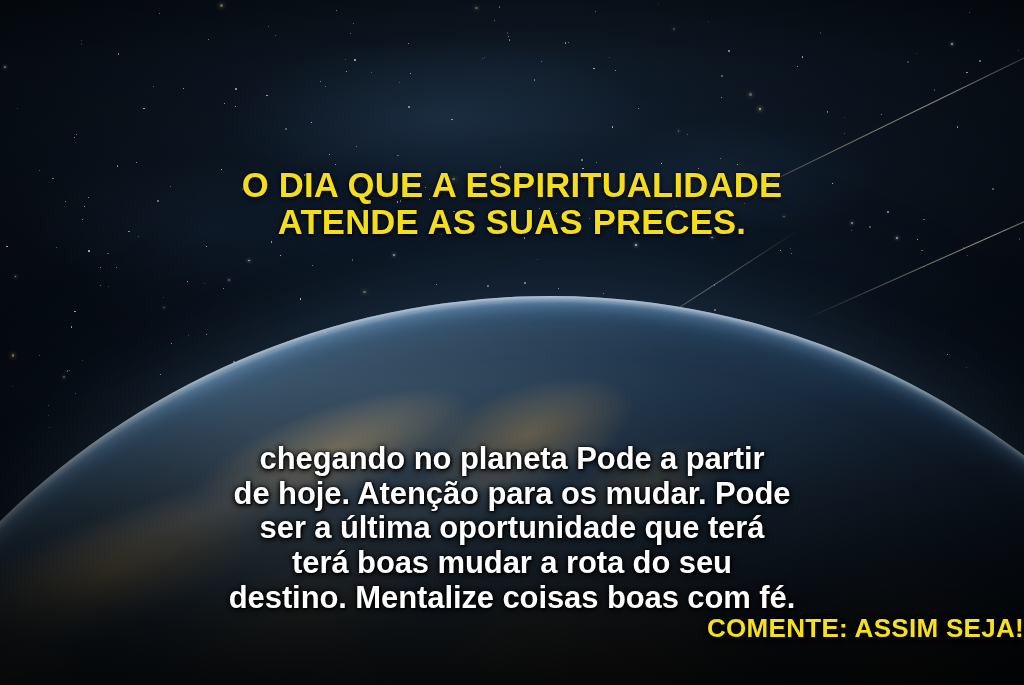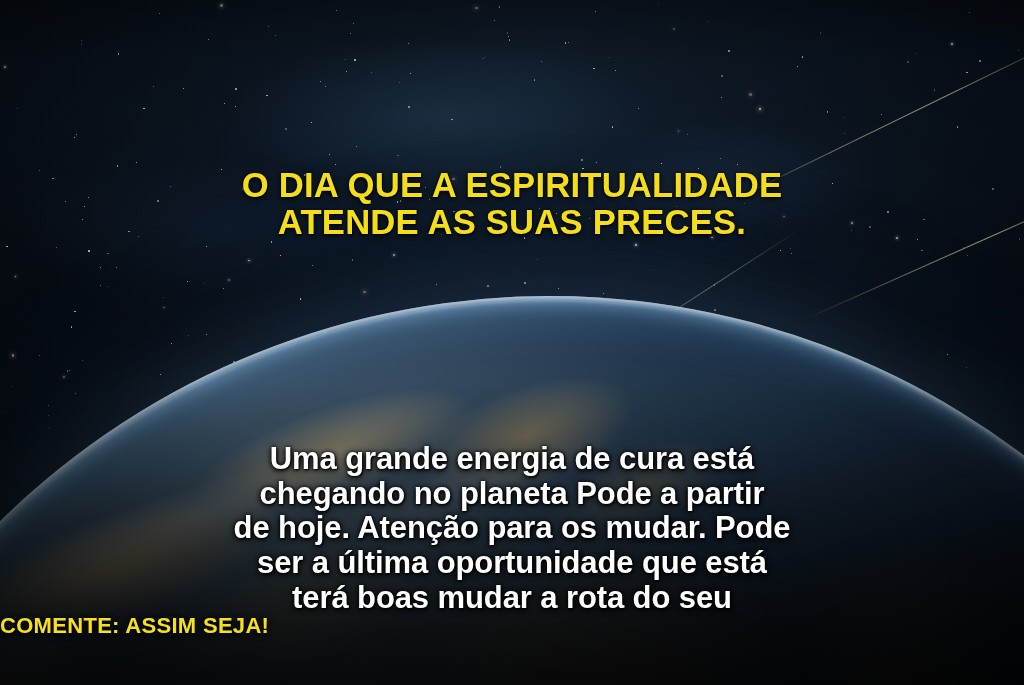--- a/index.html
+++ b/index.html
@@ -205,23 +205,23 @@
       0 0 4px rgba(0,0,0,0.95),
       0 2px 6px rgba(0,0,0,0.9),
       1px 1px 2px rgba(0,0,0,0.85);
   }
   .body-copy div { white-space: nowrap; }
 
   .cta {
     position: absolute;
     left: 0; right: 0;
     top: 615px;
-    text-align: left;
+    text-align: right;
     color: #F5E01B;
-    font-size: 22px;
+    font-size: 26px;
     font-weight: bold;
     letter-spacing: 0.3px;
     line-height: 1;
     white-space: nowrap;
     text-shadow:
       0 0 4px rgba(0,0,0,0.9),
       0 2px 6px rgba(0,0,0,0.85);
   }
 </style>
 </head>
@@ -469,22 +469,22 @@
   <div class="earth-warm"></div>
   <div class="layer vignette"></div>
 
 
   <div class="headline">
     <div>O DIA QUE A ESPIRITUALIDADE</div>
     <div>ATENDE AS SUAS PRECES.</div>
   </div>
 
   <div class="body-copy">
-    <div>Uma grande energia de cura está</div>
     <div>chegando no planeta Pode a partir</div>
     <div>de hoje. Atenção para os mudar. Pode</div>
-    <div>ser a última oportunidade que está</div>
+    <div>ser a última oportunidade que terá</div>
     <div>terá boas mudar a rota do seu</div>
+    <div>destino. Mentalize coisas boas com fé.</div>
   </div>
 
   <div class="cta">COMENTE: ASSIM SEJA!</div>
 
 </div>
 
 </body></html>

